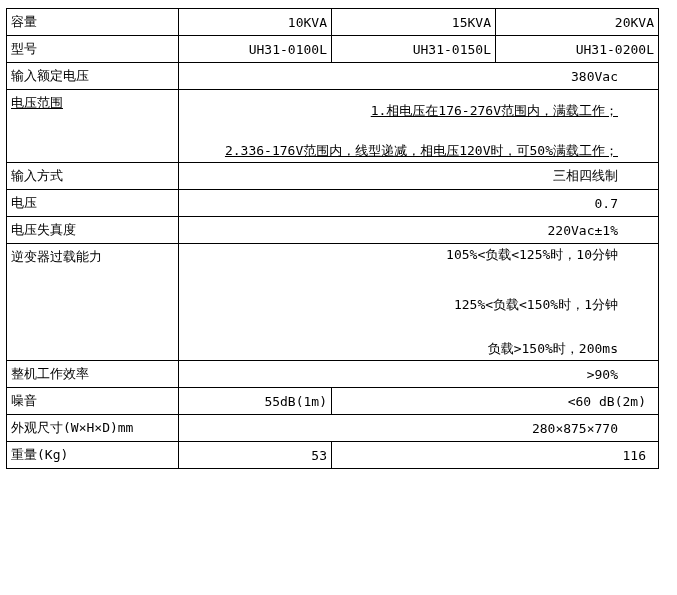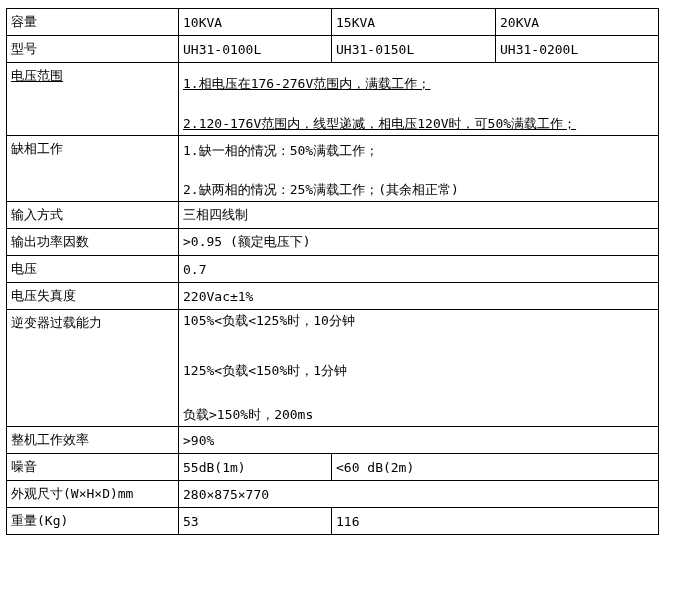--- a/index.html
+++ b/index.html
@@ -36,21 +36,21 @@
   td.lbl {
     text-align: left;
     padding-left: 8px;
     vertical-align: middle;
   }
   td.lbl.top {
     vertical-align: top;
     padding-top: 4px;
   }
   td.val {
-    text-align: left;
+    text-align: right;
     vertical-align: middle;
   }
   td.val.top { vertical-align: top; }
   
   td.val.pm   { padding-right: 40px; }
   td.val.pm34 { padding-right: 12px; }
 
   .multiline div { line-height: 14px; }
   .vr .l1 { margin-top: 10px; }
   .vr .l2 { margin-top: 26px; }
@@ -89,52 +89,43 @@
         <td class="val">20KVA</td>
       </tr>
 
       <tr class="h22">
         <td class="lbl">型号</td>
         <td class="val">UH31-0100L</td>
         <td class="val">UH31-0150L</td>
         <td class="val">UH31-0200L</td>
       </tr>
 
+      <tr class="h23">
+        <td class="lbl">输入额定电压</td>
+        <td class="val pm" colspan="3">380Vac</td>
+      </tr>
 
       <tr class="h72">
         <td class="lbl top">电压范围</td>
         <td class="val pm top" colspan="3">
           <div class="multiline vr">
             <div class="l1">1.相电压在176-276V范围内，满载工作；</div>
-            <div class="l2">2.120-176V范围内，线型递减，相电压120V时，可50%满载工作；</div>
+            <div class="l2">2.336-176V范围内，线型递减，相电压120V时，可50%满载工作；</div>
           </div>
         </td>
       </tr>
 
-      <tr class="h62">
-        <td class="lbl top">缺相工作</td>
-        <td class="val pm top" colspan="3">
-          <div class="multiline pl">
-            <div class="l1">1.缺一相的情况：50%满载工作；</div>
-            <div class="l2">2.缺两相的情况：25%满载工作；(其余相正常)</div>
-          </div>
-        </td>
-      </tr>
 
 
       <tr class="h24">
         <td class="lbl">输入方式</td>
         <td class="val pm" colspan="3">三相四线制</td>
       </tr>
 
 
-      <tr class="h24">
-        <td class="lbl">输出功率因数</td>
-        <td class="val pm" colspan="3">&gt;0.95 (额定电压下)</td>
-      </tr>
 
       <tr class="h24">
         <td class="lbl">电压</td>
         <td class="val pm" colspan="3">0.7</td>
       </tr>
 
       <tr class="h24">
         <td class="lbl">电压失真度</td>
         <td class="val pm" colspan="3">220Vac±1%</td>
       </tr>

